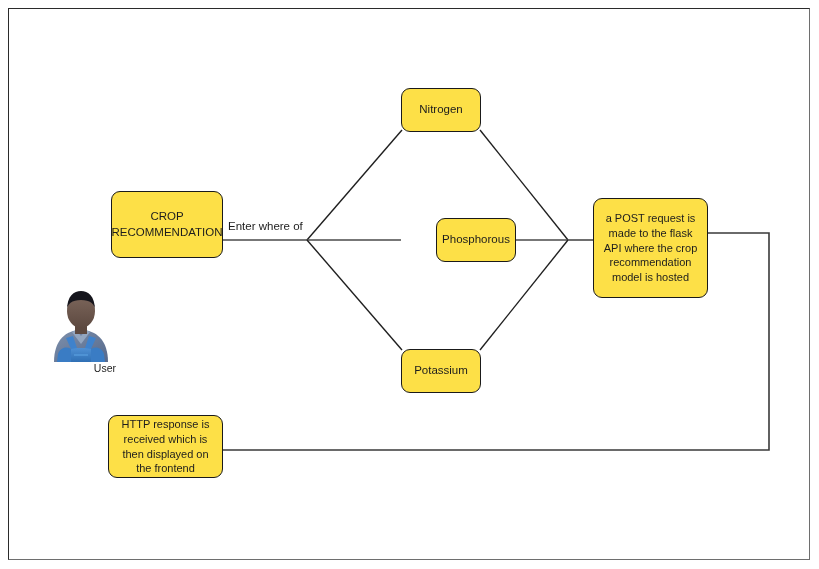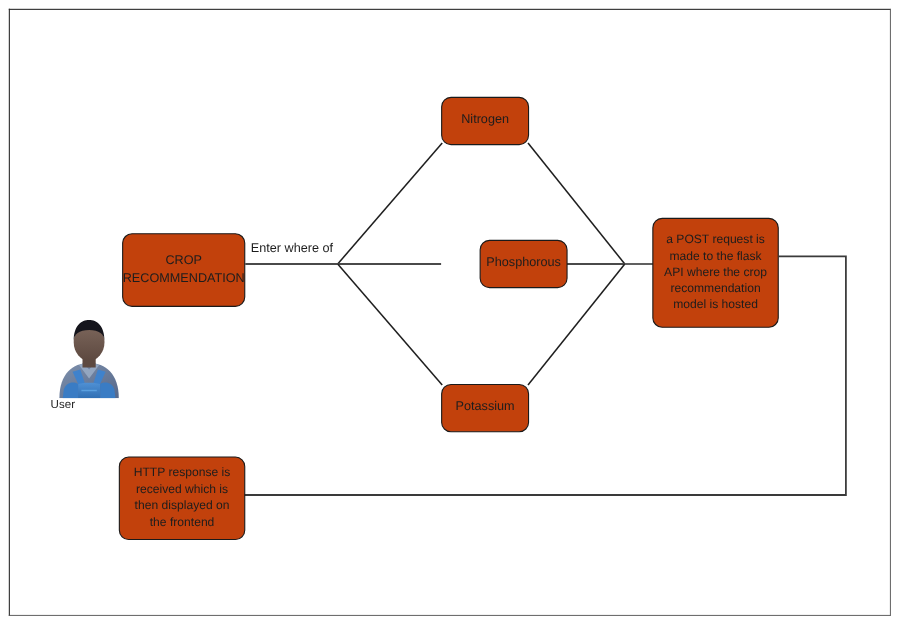--- a/index.html
+++ b/index.html
@@ -36,35 +36,35 @@
     top: 0;
     width: 819px;
     height: 569px;
     pointer-events: none;
   }
 
   
   .node {
     position: absolute;
     box-sizing: border-box;
-    background: #c2410c;
+    background: #fde047;
     border: 1px solid #1a1a1a;
     border-radius: 9px;
     display: flex;
     align-items: center;
     justify-content: center;
     text-align: center;
     color: #1d1d1d;
     font-size: 11.5px;
     line-height: 1.32;
     padding: 3px 5px;
   }
 
   #node-crop-recommendation {
-    left: 111px; top: 212px;
+    left: 111px; top: 191px;
     width: 112px; height: 67px;
     font-size: 11.5px;
   }
   #node-nitrogen {
     left: 401px; top: 88px;
     width: 80px; height: 44px;
   }
   #node-phosphorous {
     left: 401px; top: 218px;
     width: 80px; height: 44px; margin-left: 35px;
@@ -74,21 +74,21 @@
     width: 80px; height: 44px;
   }
   #node-post-request {
     left: 593px; top: 198px;
     width: 115px; height: 100px;
     font-size: 11px;
     line-height: 1.35;
   }
   #node-http-response {
     left: 108px; top: 415px;
-    width: 115px; height: 76px;
+    width: 115px; height: 63px;
     font-size: 11px;
     line-height: 1.35;
   }
 
   
   .edge-label {
     position: absolute;
     font-size: 11.5px;
     color: #1d1d1d;
     white-space: nowrap;
@@ -109,21 +109,21 @@
   #actor-user-avatar {
     position: absolute;
     left: 0; top: 0;
     width: 70px; height: 74px;
   }
   #actor-user-label {
     position: absolute;
     left: 0;
     top: 74px;
     width: 70px;
-    text-align: left;
+    text-align: right;
     font-size: 10.5px;
     color: #1d1d1d;
   }
 </style>
 </head>
 <body>
 
 <div id="canvas-frame"></div>
 
 <svg id="connector-layer" viewBox="0 0 819 569" xmlns="http://www.w3.org/2000/svg">

